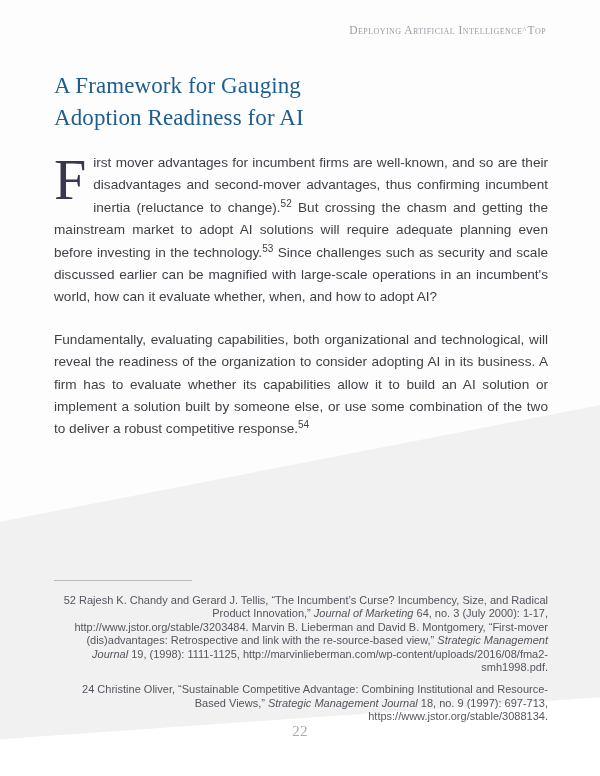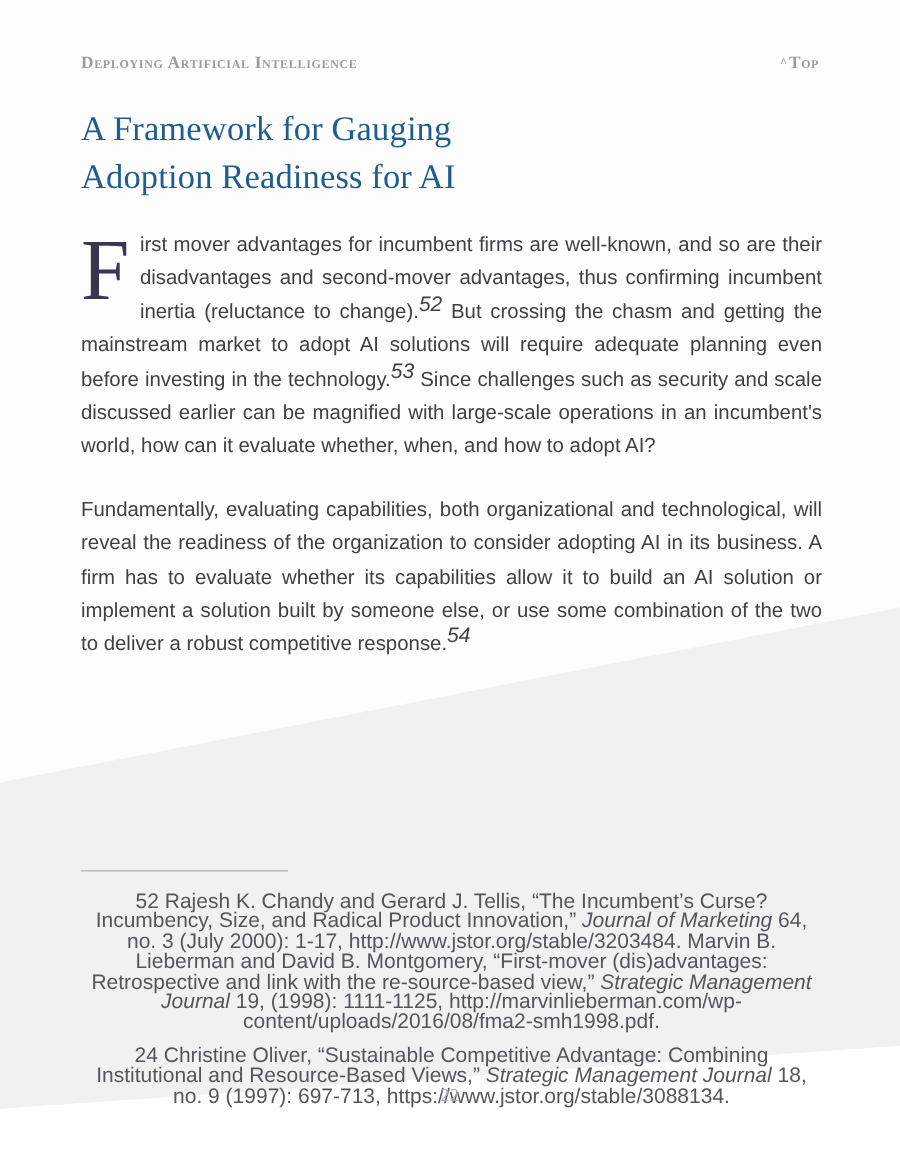--- a/index.html
+++ b/index.html
@@ -51,25 +51,24 @@
   .content {
     position: relative;
     z-index: 2;
   }
 
   
   .running-head {
     position: absolute;
     left: 54px;
     right: 54px;
-    top: 36px;
+    top: 24px;
     display: flex;
     align-items: baseline;
-    justify-content: space-between;
-    font-weight: bold;
+    justify-content: flex-end;
   }
   .running-title {
     font-family: "Liberation Serif", serif;
     font-variant: small-caps;
     font-size: 11.5px;
     letter-spacing: 0.45px;
     color: #9b9ba3;
     white-space: nowrap;
   }
   .top-link {
@@ -128,59 +127,58 @@
     float: left;
     font-family: "Liberation Serif", serif;
     font-size: 58px;
     line-height: 50px;
     color: #3b3550;
     padding: 2px 7px 0 0;
     margin-top: 1px;
     font-weight: normal;
   }
   sup.fn {
-    font-size: 14px;
+    font-size: 10px;
     vertical-align: 5px;
     line-height: 0;
     color: #3f3f46;
-    font-style: italic;
   }
 
   
   .footnotes {
     position: absolute;
     left: 54px;
     right: 52px;
     top: 580px;
   }
   .fn-rule {
     width: 138px;
     height: 1px;
     background: #b9b9be;
     margin: 0 0 13px 0;
     border: 0;
   }
   p.footnote {
     margin: 0 0 9px 0;
-    font-size: 14px;
+    font-size: 11px;
     line-height: 13.4px;
     color: #55555d;
-    text-align: center;
+    text-align: right;
   }
   p.footnote:last-child { margin-bottom: 0; }
   p.footnote i { font-style: italic; }
 
   
   .page-number {
     position: absolute;
     left: 0;
     right: 0;
     top: 723px;
     text-align: center;
-    font-size: 12px;
+    font-size: 15px;
     color: #a9a9b0;
     font-family: "Liberation Serif", serif;
     letter-spacing: 0.3px;
   }
 </style>
 </head>
 <body>
 
 <div class="page">
 

